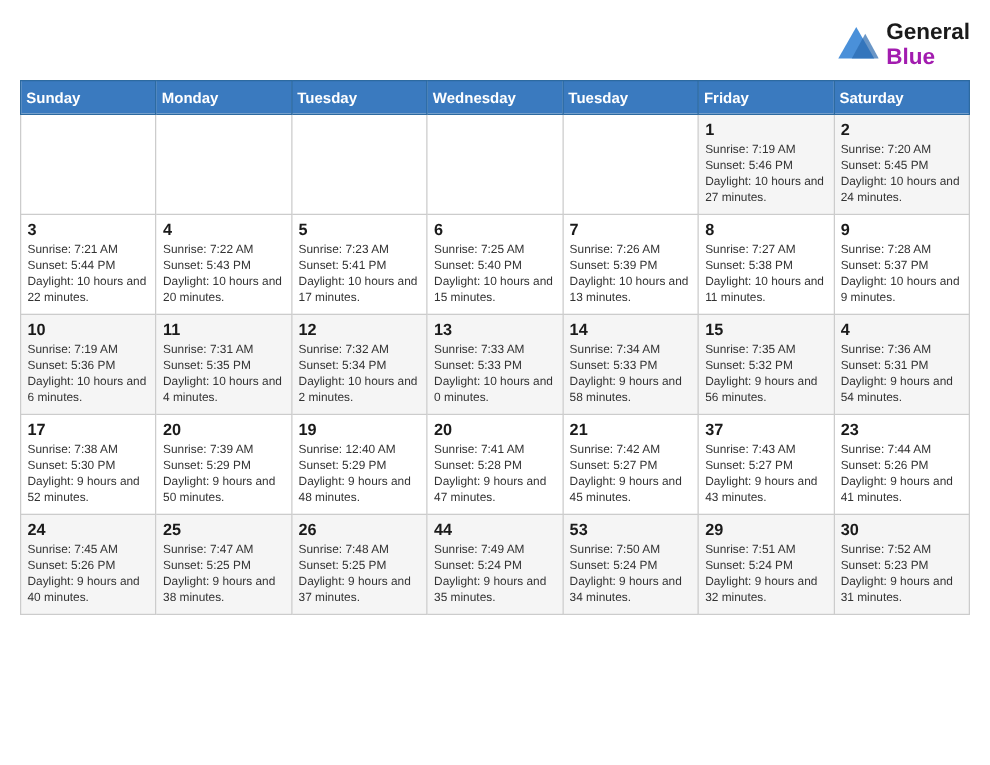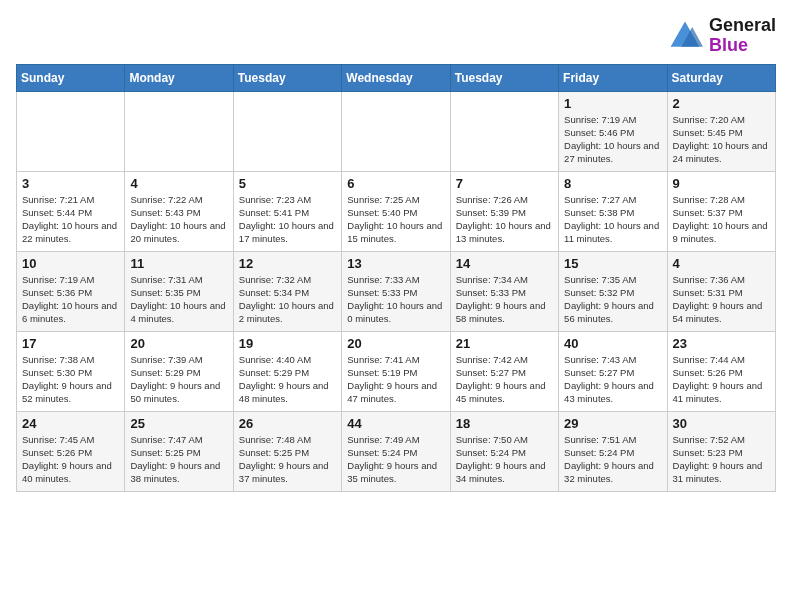--- a/index.html
+++ b/index.html
@@ -233,38 +233,38 @@
 Daylight: 9 hours and 52 minutes.</div>
         </td>
         <td>
           <span class="day-num">20</span>
           <div class="day-info">Sunrise: 7:39 AM
 Sunset: 5:29 PM
 Daylight: 9 hours and 50 minutes.</div>
         </td>
         <td>
           <span class="day-num">19</span>
-          <div class="day-info">Sunrise: 4:40 AM
+          <div class="day-info">Sunrise: 12:40 AM
 Sunset: 5:29 PM
 Daylight: 9 hours and 48 minutes.</div>
         </td>
         <td>
           <span class="day-num">20</span>
           <div class="day-info">Sunrise: 7:41 AM
-Sunset: 5:19 PM
+Sunset: 5:28 PM
 Daylight: 9 hours and 47 minutes.</div>
         </td>
         <td>
           <span class="day-num">21</span>
           <div class="day-info">Sunrise: 7:42 AM
 Sunset: 5:27 PM
 Daylight: 9 hours and 45 minutes.</div>
         </td>
         <td>
-          <span class="day-num">40</span>
+          <span class="day-num">37</span>
           <div class="day-info">Sunrise: 7:43 AM
 Sunset: 5:27 PM
 Daylight: 9 hours and 43 minutes.</div>
         </td>
         <td>
           <span class="day-num">23</span>
           <div class="day-info">Sunrise: 7:44 AM
 Sunset: 5:26 PM
 Daylight: 9 hours and 41 minutes.</div>
         </td>
@@ -288,21 +288,21 @@
 Sunset: 5:25 PM
 Daylight: 9 hours and 37 minutes.</div>
         </td>
         <td>
           <span class="day-num">44</span>
           <div class="day-info">Sunrise: 7:49 AM
 Sunset: 5:24 PM
 Daylight: 9 hours and 35 minutes.</div>
         </td>
         <td>
-          <span class="day-num">18</span>
+          <span class="day-num">53</span>
           <div class="day-info">Sunrise: 7:50 AM
 Sunset: 5:24 PM
 Daylight: 9 hours and 34 minutes.</div>
         </td>
         <td>
           <span class="day-num">29</span>
           <div class="day-info">Sunrise: 7:51 AM
 Sunset: 5:24 PM
 Daylight: 9 hours and 32 minutes.</div>
         </td>

